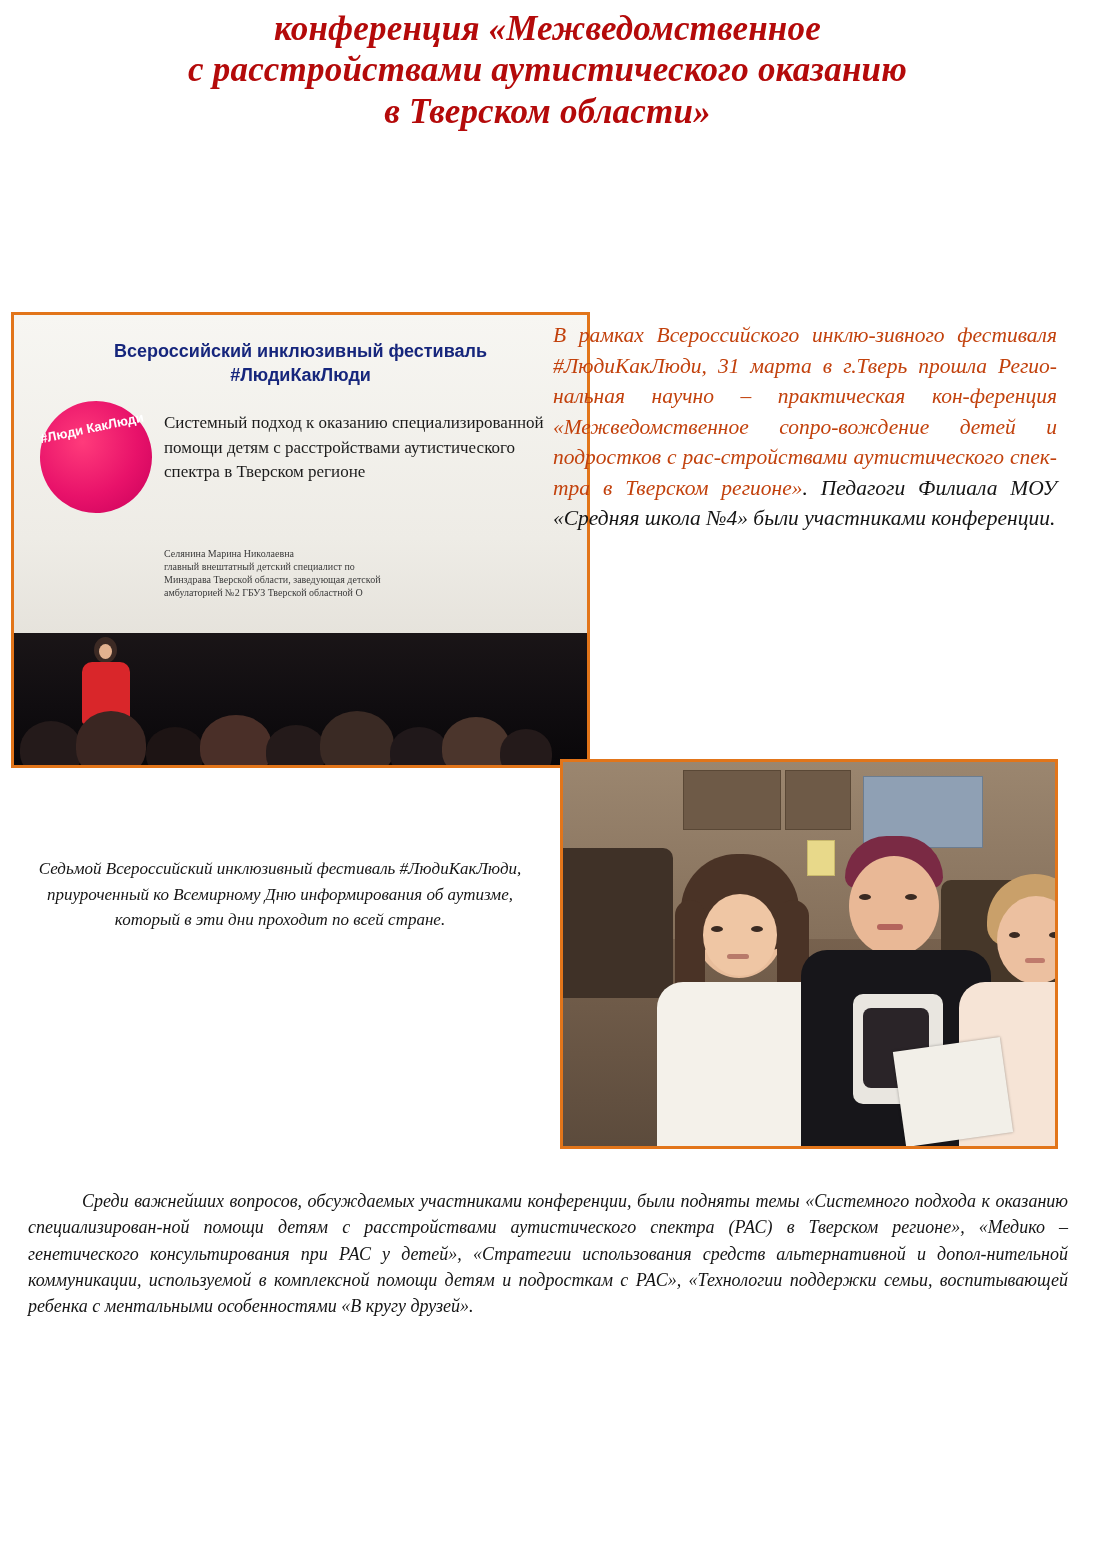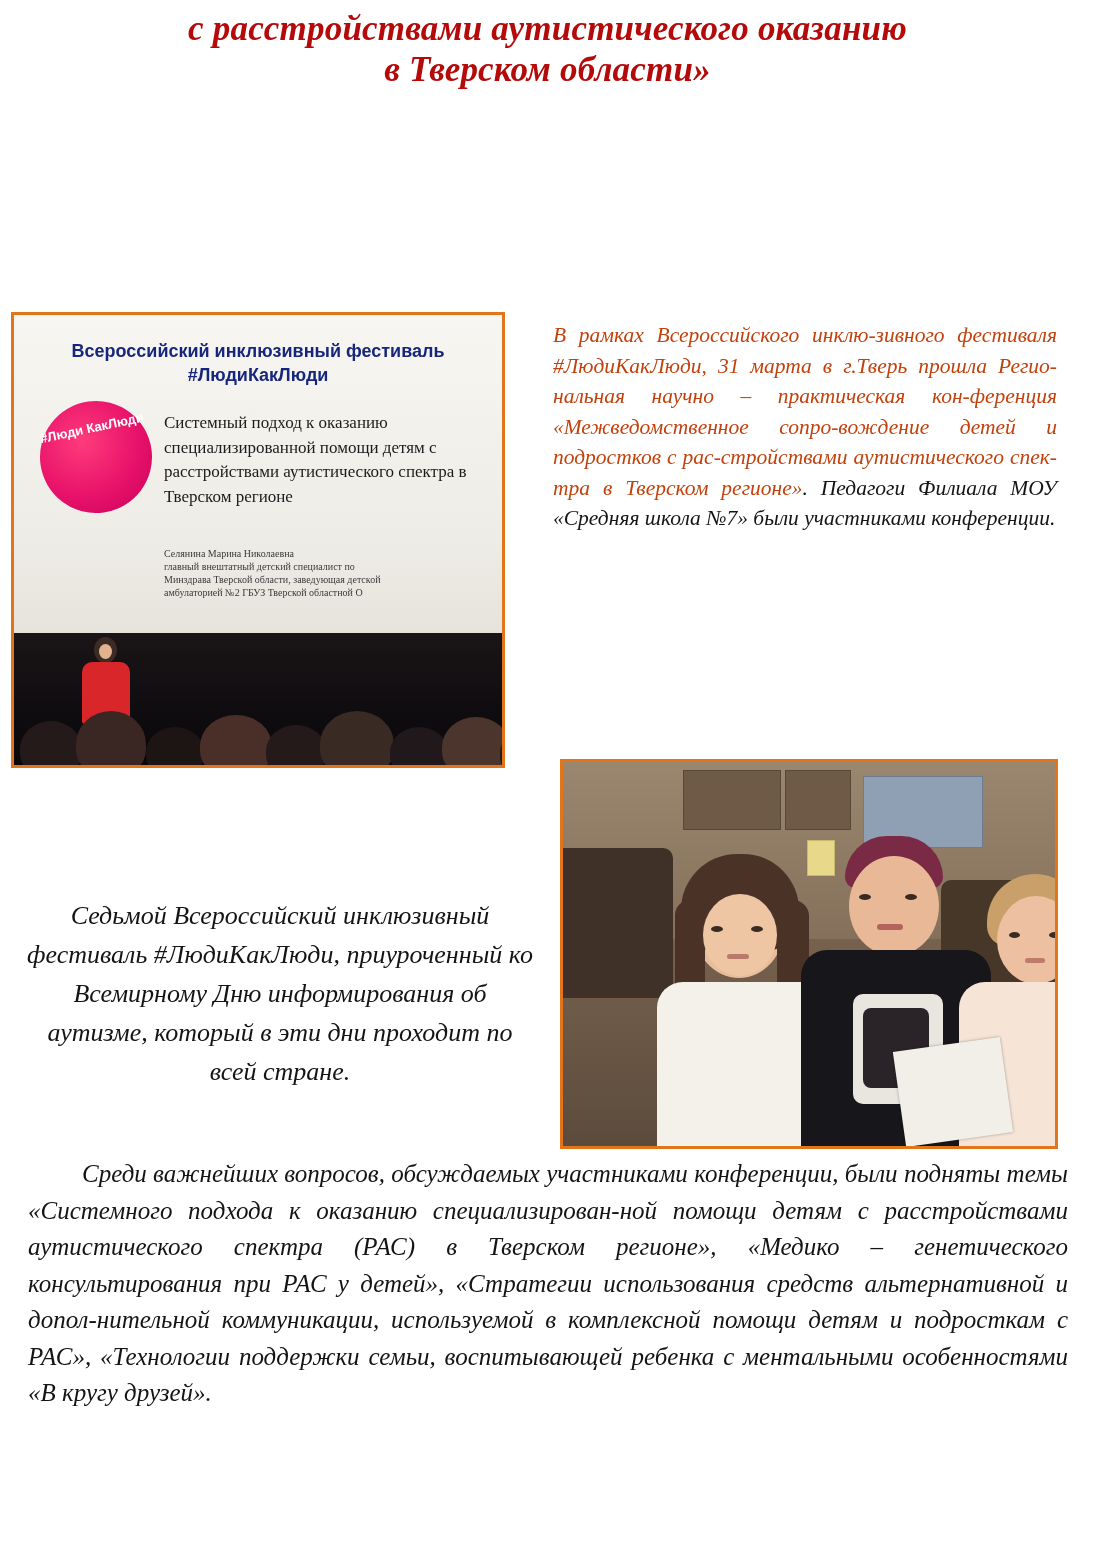--- a/index.html
+++ b/index.html
@@ -30,21 +30,21 @@
     line-height: 1.18;
     letter-spacing: 0.2px;
   }
   .doc-title .tline { display: block; white-space: nowrap; }
 
   
   .photo-stage {
     position: absolute;
     left: 11px;
     top: 312px;
-    width: 494px;
+    width: 579px;
     height: 456px;
     border: 3px solid #e2751a;
     box-sizing: border-box;
     background: #0a0a0c;
     overflow: hidden;
   }
   .slide-area {
     position: absolute;
     left: 0; top: 0; right: 0;
     height: 318px;
@@ -172,24 +172,23 @@
 
   
   .caption-left {
     position: absolute;
     left: 22px;
     top: 856px;
     width: 516px;
     text-align: center;
     font-family: "Liberation Serif", serif;
     font-style: italic;
-    font-size: 26px;
+    font-size: 17px;
     line-height: 1.5;
     color: #141414;
-    margin-top: 40px;
   }
 
   
   .photo-group {
     position: absolute;
     left: 560px;
     top: 759px;
     width: 498px;
     height: 390px;
     border: 3px solid #e2751a;
@@ -225,35 +224,36 @@
     position: absolute;
     background: #f2efe8;
     transform: rotate(-8deg);
     box-shadow: 0 0 3px rgba(0,0,0,.35);
   }
 
   
   .bottom-text {
     position: absolute;
     left: 28px;
-    top: 1156px;
+    top: 1188px;
     width: 1040px;
     font-family: "Liberation Serif", serif;
     font-style: italic;
-    font-size: 25px;
+    font-size: 18px;
     line-height: 1.46;
     text-align: justify;
     color: #141414;
   }
   .bottom-text .indent { display: inline-block; width: 54px; }
 </style>
 </head>
 <body>
 
 <div class="doc-title">
+  <span class="tline">конференция «Межведомственное</span>
   <span class="tline">с расстройствами аутистического оказанию</span>
   <span class="tline">в Тверском области»</span>
 </div>
 
 <div class="photo-stage">
   <div class="slide-area">
     <div class="slide-inner">
       <div class="slide-head">
         <span>Всероссийский инклюзивный фестиваль</span><br>
         <span>#ЛюдиКакЛюди</span>
@@ -287,21 +287,21 @@
     <div class="head-sil" style="left:186px;width:72px;  height:62px; background:#4a2f28;"></div>
     <div class="head-sil" style="left:252px;width:60px;  height:52px; background:#241a1a;"></div>
     <div class="head-sil" style="left:306px;width:74px;  height:66px; background:#3a2a24;"></div>
     <div class="head-sil" style="left:376px;width:58px;  height:50px; background:#20181a;"></div>
     <div class="head-sil" style="left:428px;width:68px;  height:60px; background:#4b352c;"></div>
     <div class="head-sil" style="left:486px;width:52px;  height:48px; background:#241a1a;"></div>
   </div>
 </div>
 
 <div class="intro-text">
-  <span class="hl">В рамках Всероссийского инклю-зивного фестиваля #ЛюдиКакЛюди, 31 марта в г.Тверь прошла Регио-нальная научно – практическая кон-ференция «Межведомственное сопро-вождение детей и подростков с рас-стройствами аутистического спек-тра в Тверском регионе»</span><span>. Педагоги Филиала МОУ «Средняя школа №7» были участниками конференции.</span>
+  <span class="hl">В рамках Всероссийского инклю-зивного фестиваля #ЛюдиКакЛюди, 31 марта в г.Тверь прошла Регио-нальная научно – практическая кон-ференция «Межведомственное сопро-вождение детей и подростков с рас-стройствами аутистического спек-тра в Тверском регионе»</span><span>. Педагоги Филиала МОУ «Средняя школа №4» были участниками конференции.</span>
 </div>
 
 <div class="caption-left">Седьмой Всероссийский инклюзивный фестиваль #ЛюдиКакЛюди,  приуроченный ко Всемирному Дню информирования об аутизме,  который в эти дни проходит по всей стране.</div>
 
 <div class="photo-group">
   <div class="room-bg"></div>
   <div class="room-wall"></div>
 
   <div class="wall-panel" style="left:120px; top:8px;  width:96px;  height:58px;"></div>
   <div class="wall-panel" style="left:222px; top:8px;  width:64px;  height:58px;"></div>

